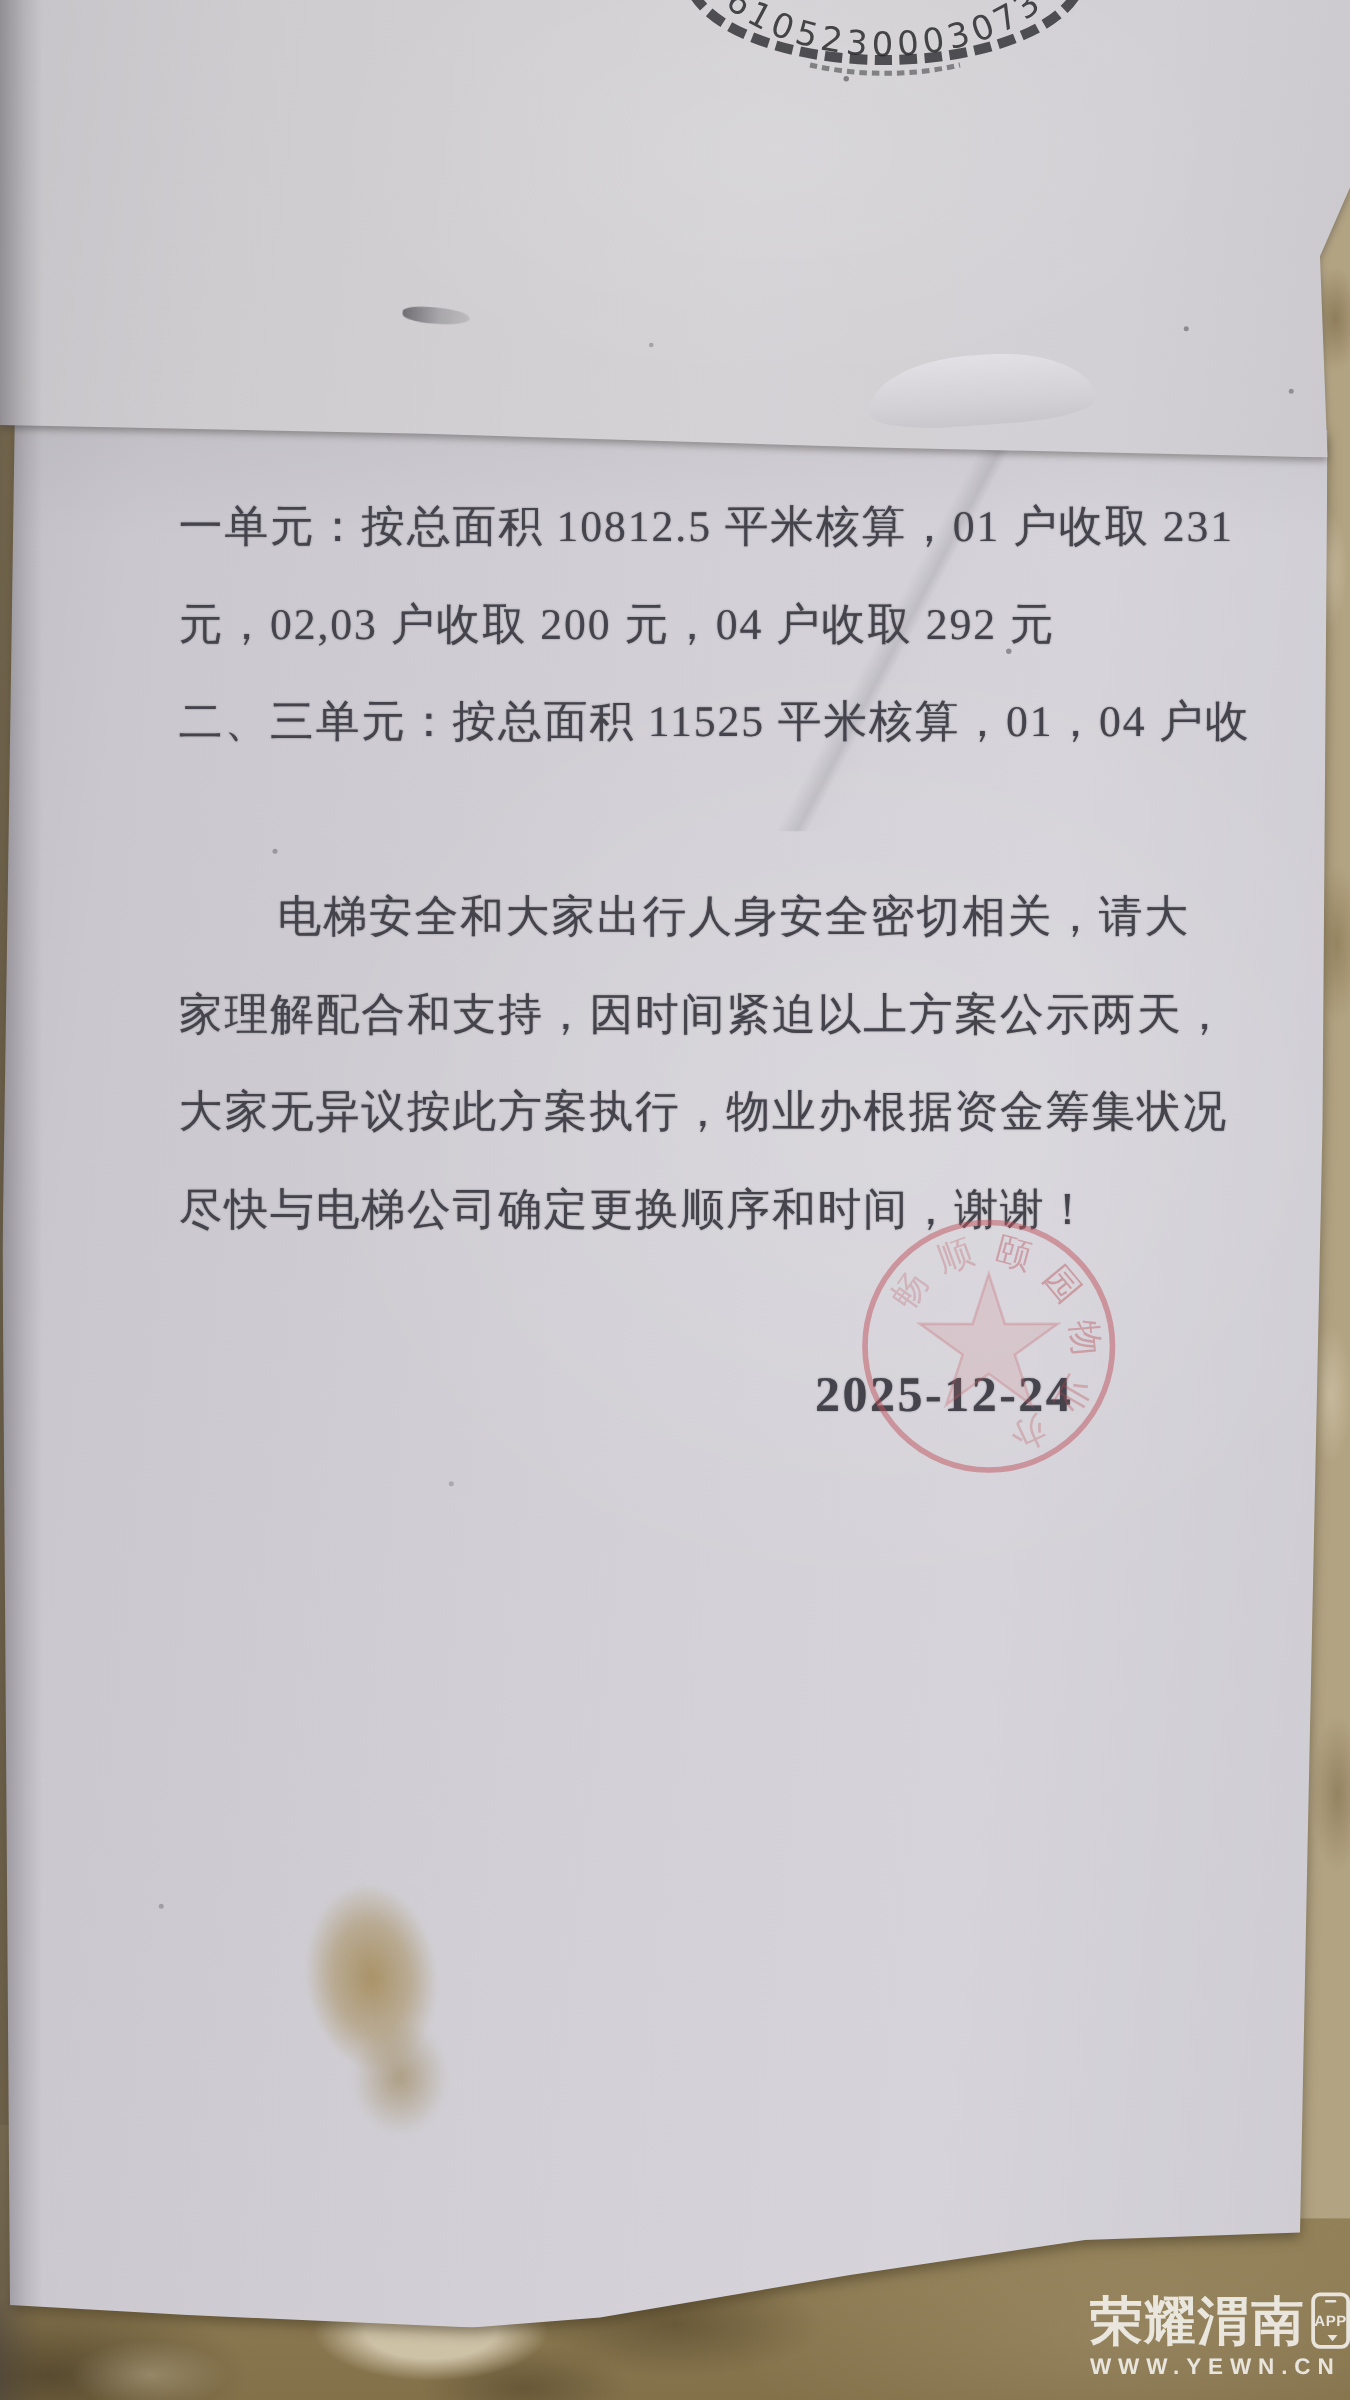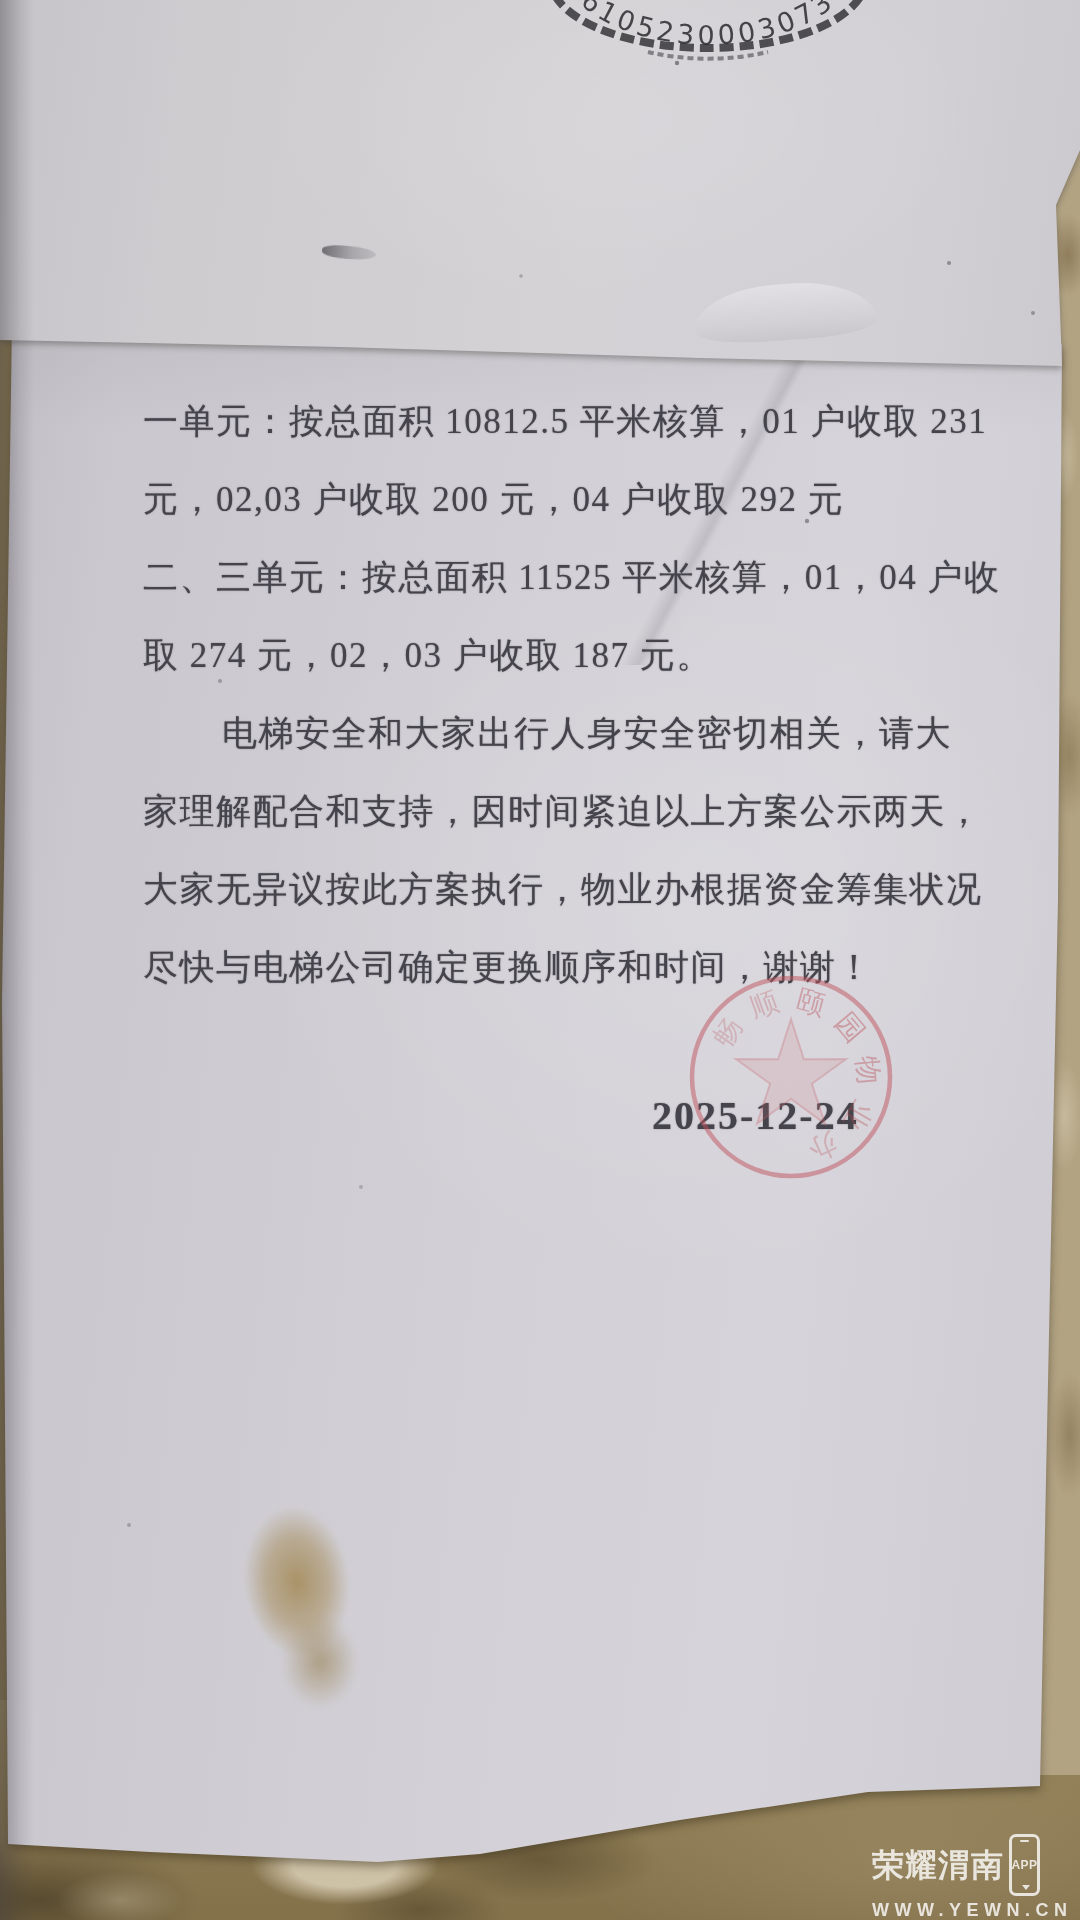--- a/index.html
+++ b/index.html
@@ -104,22 +104,22 @@
   .paper-stain-2 {
     left:282px; top:1616px; width:76px; height:92px;
     background:radial-gradient(closest-side, rgba(150,126,78,.6), rgba(150,126,78,0));
     border-radius:50%; filter:blur(3px);
   }
 
   
   .watermark { left:872px; top:1834px; color:rgba(255,255,255,.8);
     font-family:"Liberation Sans","DejaVu Sans",sans-serif; }
   .wm-row { display:flex; align-items:center; }
-  .wm-brand { font-size:32px; font-weight:bold; letter-spacing:1px; line-height:1; }
-  .wm-phone { width:31px; height:62px; border:3px solid rgba(255,255,255,.8);
+  .wm-brand { font-size:42px; font-weight:bold; letter-spacing:1px; line-height:1; }
+  .wm-phone { width:31px; height:45px; border:3px solid rgba(255,255,255,.8);
     border-radius:7px; margin-left:5px; position:relative;
     display:flex; align-items:center; justify-content:center; }
   .wm-phone-label { font-size:12px; font-weight:bold; letter-spacing:.5px; }
   .wm-phone::before { content:""; position:absolute; top:3px; left:8px; width:9px; height:2px;
     background:rgba(255,255,255,.8); border-radius:1px; }
   .wm-phone::after { content:""; position:absolute; bottom:3px; left:10px;
     border-left:4px solid transparent; border-right:4px solid transparent;
     border-top:5px solid rgba(255,255,255,.8); }
   .wm-url { font-size:18px; font-weight:bold; letter-spacing:5.5px; margin-top:4px; }
 
@@ -132,21 +132,20 @@
 <div class="abs wall-bottom"></div>
 <div class="abs wall-right"></div>
 
 <div class="abs shadow-wrap-main">
   <div class="sheet-main">
     <div class="abs crease"></div>
 
     <div class="abs doc-text line" style="top:398px">一单元：按总面积 10812.5 平米核算，01 户收取 231</div>
     <div class="abs doc-text line" style="top:476px">元，02,03 户收取 200 元，04 户收取 292 元</div>
     <div class="abs doc-text line" style="top:554px">二、三单元：按总面积 11525 平米核算，01，04 户收</div>
-    <div class="abs doc-text line" style="top:632px">取 274 元，02，03 户收取 187 元。</div>
     <div class="abs doc-text line indent" style="top:710px">电梯安全和大家出行人身安全密切相关，请大</div>
     <div class="abs doc-text line" style="top:866px">大家无异议按此方案执行，物业办根据资金筹集状况</div>
     <div class="abs doc-text line" style="top:788px">家理解配合和支持，因时间紧迫以上方案公示两天，</div>
     <div class="abs doc-text line" style="top:944px">尽快与电梯公司确定更换顺序和时间，谢谢！</div>
 
     <div class="abs doc-text date">2025-12-24</div>
 
     <svg class="abs" style="left:676px; top:962px;" width="230" height="230" viewBox="0 0 230 230">
       <circle cx="115" cy="115" r="99" fill="none" stroke="rgba(192,82,92,.5)" stroke-width="4.5"></circle>
       <path d="M115 57 L127.9 97.2 L170.2 97.1 L135.9 121.8 L149.1 161.9 L115 137 L80.9 161.9 L94.1 121.8 L59.8 97.1 L102.1 97.2 Z" fill="rgba(206,116,126,.16)" stroke="rgba(198,94,104,.28)" stroke-width="2"></path>

